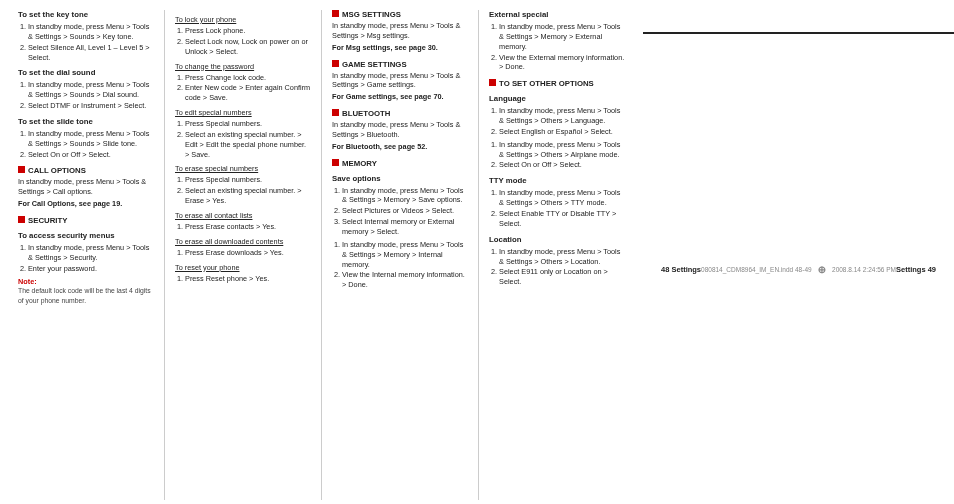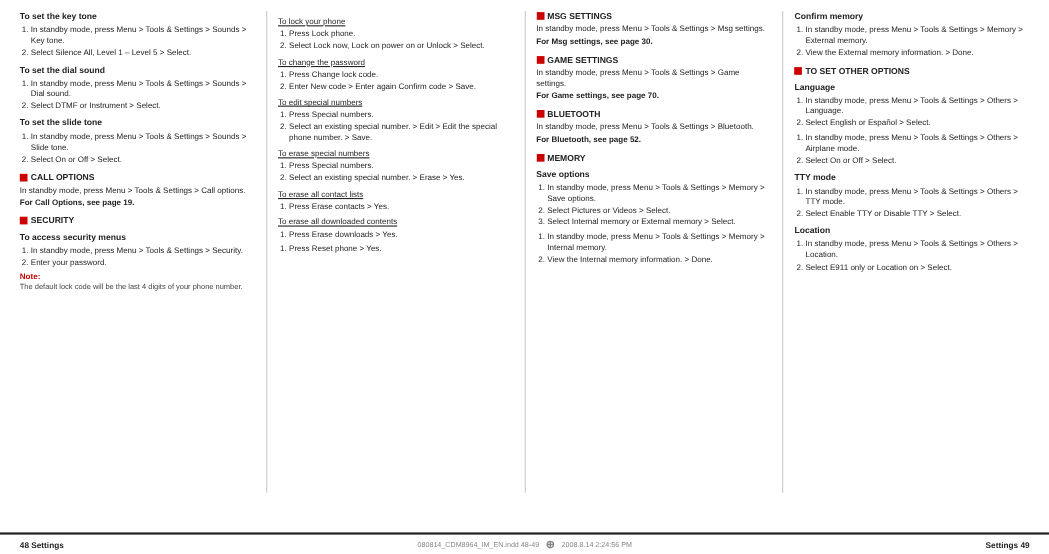--- a/index.html
+++ b/index.html
@@ -9,21 +9,21 @@
       background: #fff;
       font-family: Arial, Helvetica, sans-serif;
       font-size: 7.5px;
       color: #222;
       overflow: hidden;
     }
     .page-container {
       width: 954px;
       height: 504px;
       display: flex;
-      flex-direction: column;
+      flex-direction: row;
     }
     .main-content {
       flex: 1;
       display: flex;
       flex-direction: row;
       padding: 10px 18px 4px 18px;
       gap: 0;
     }
     .column {
       flex: 1;
@@ -58,21 +58,20 @@
     h3 {
       font-size: 7.8px;
       font-weight: bold;
       margin-bottom: 3px;
       margin-top: 6px;
     }
     h3:first-child { margin-top: 0; }
 
     .section-heading {
       display: flex;
-      align-items: center;
       gap: 3px;
       font-size: 7.8px;
       font-weight: bold;
       margin-top: 7px;
       margin-bottom: 2px;
     }
     .section-heading:first-child { margin-top: 0; }
     .red-square {
       width: 7px;
       height: 7px;
@@ -156,20 +155,21 @@
         <li><span>Select an existing special number. &gt; Erase &gt; Yes.</span></li>
       </ol>
       <span class="underline-link">To erase all contact lists</span>
       <ol>
         <li><span>Press Erase contacts &gt; Yes.</span></li>
       </ol>
       <span class="underline-link">To erase all downloaded contents</span>
       <ol>
         <li><span>Press Erase downloads &gt; Yes.</span></li>
       </ol>
+      <span class="underline-link">To reset your phone</span>
       <ol>
         <li><span>Press Reset phone &gt; Yes.</span></li>
       </ol>
     </div>
 
     <div class="column">
       <div class="section-heading">
         <span class="red-square"></span>
         <span>MSG SETTINGS</span>
       </div>
@@ -200,21 +200,21 @@
         <li><span>Select Pictures or Videos &gt; Select.</span></li>
         <li><span>Select Internal memory or External memory &gt; Select.</span></li>
       </ol>
       <ol>
         <li><span>In standby mode, press Menu &gt; Tools &amp; Settings &gt; Memory &gt; Internal memory.</span></li>
         <li><span>View the Internal memory information. &gt; Done.</span></li>
       </ol>
     </div>
 
     <div class="column">
-      <h3>Confirm memory</h3>
+      <h3>External special</h3>
       <ol>
         <li><span>In standby mode, press Menu &gt; Tools &amp; Settings &gt; Memory &gt; External memory.</span></li>
         <li><span>View the External memory information. &gt; Done.</span></li>
       </ol>
 
       <div class="section-heading">
         <span class="red-square"></span>
         <span>TO SET OTHER OPTIONS</span>
       </div>
 

